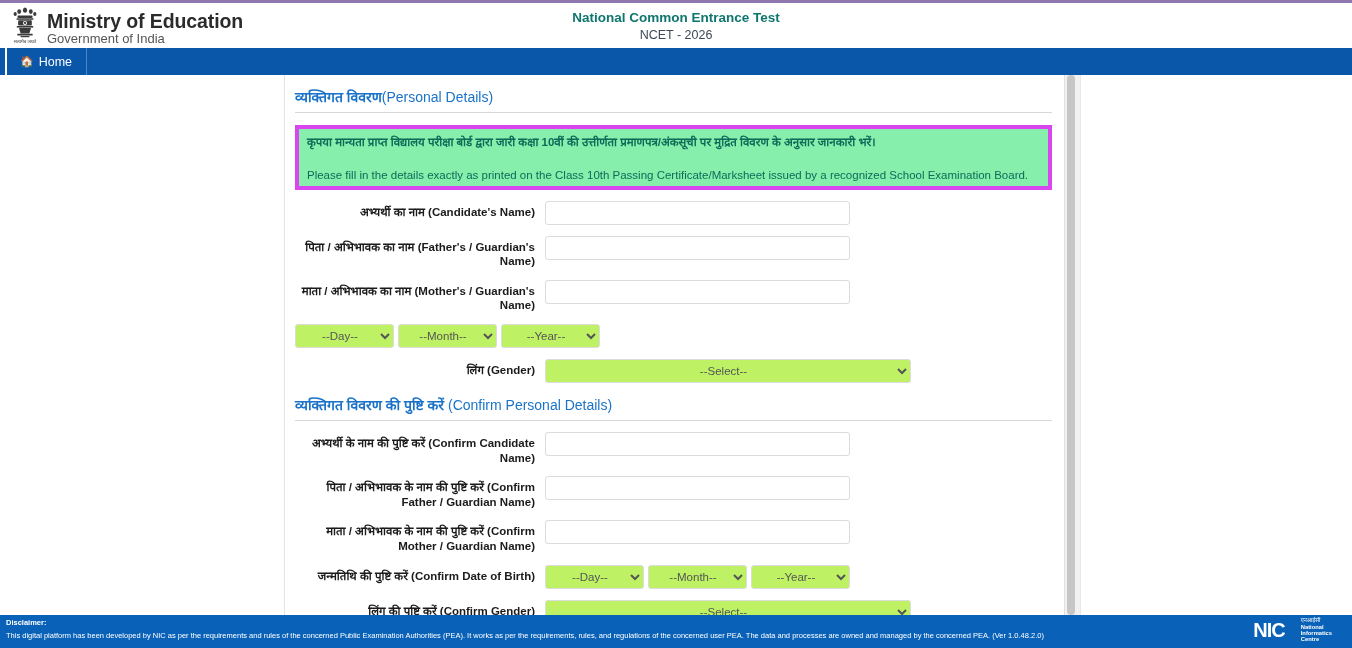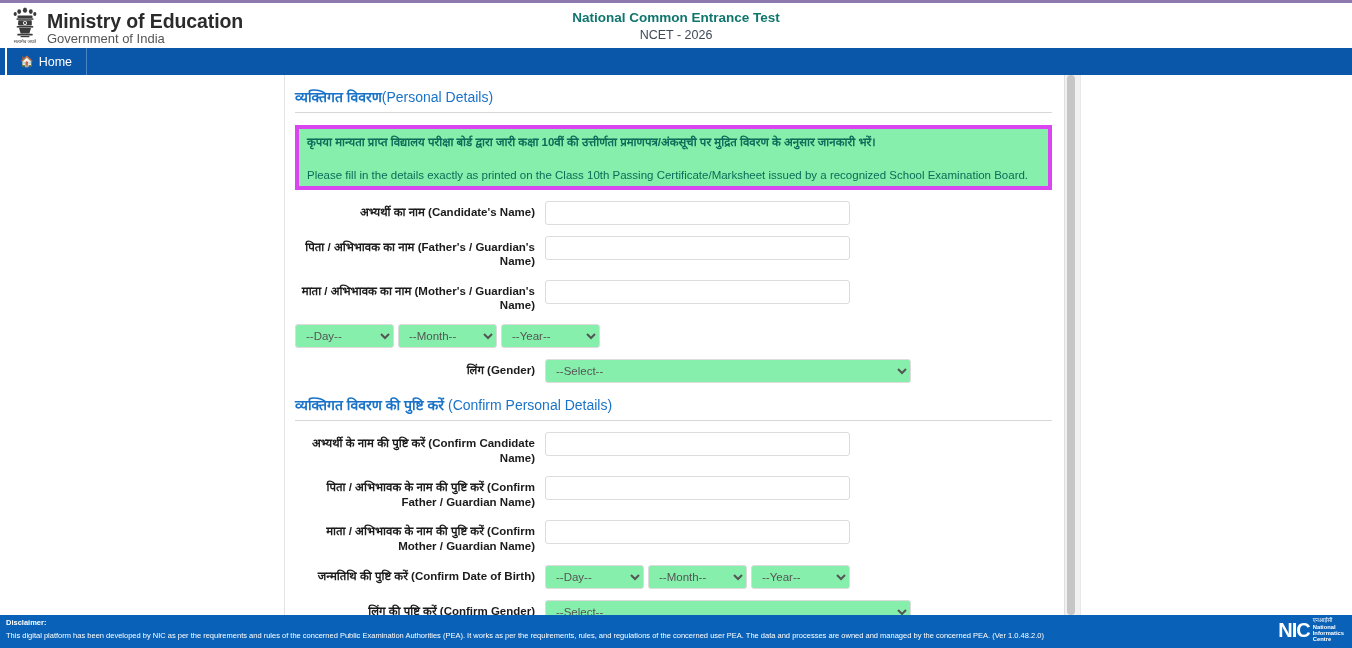--- a/index.html
+++ b/index.html
@@ -152,43 +152,44 @@
     border: 1px solid #dcdcdc; border-radius: 3px;
     background: #ffffff;
     padding: 2px 6px;
     font-size: 12px; color: #333;
     font-family: "Liberation Sans", sans-serif;
     outline: none;
   }
   select.sel {
     height: 24px;
     border: 1px solid #dcdcdc; border-radius: 3px;
-    background: #86efac;
+    background: #bef264;
     font-size: 11.5px; color: #555;
     font-family: "Liberation Sans", sans-serif;
     padding: 1px 3px 1px 6px;
     outline: none;
+    text-align: center;
   }
   select.sel-dob { width: 99px; }
   select.sel-wide { width: 366px; }
 
   
   #site-footer {
     height: 33px;
     background: #0a62b8;
     color: #ffffff;
     position: relative;
     padding: 3px 0 0 6px;
     overflow: hidden;
   }
   #disclaimer-title { font-size: 7.5px; font-weight: bold; line-height: 1.3; }
   #disclaimer-text { font-size: 7.5px; line-height: 1.35; margin-top: 3px; }
   #nic-logo {
-    position: absolute; right: 8px; top: 3px;
-    display: flex; align-items: center; gap: 3px;
+    position: absolute; right: 20px; top: 3px;
+    display: flex; align-items: center; gap: 16px;
   }
   #nic-word {
     font-size: 20px; font-weight: bold; color: #ffffff;
     letter-spacing: -1px; line-height: 1;
     position: relative;
   }
   #nic-sub { line-height: 1.08; color: #ffffff; }
   #nic-hi { font-size: 5.5px; }
   #nic-en { font-size: 5.8px; font-weight: bold; }
 </style>

